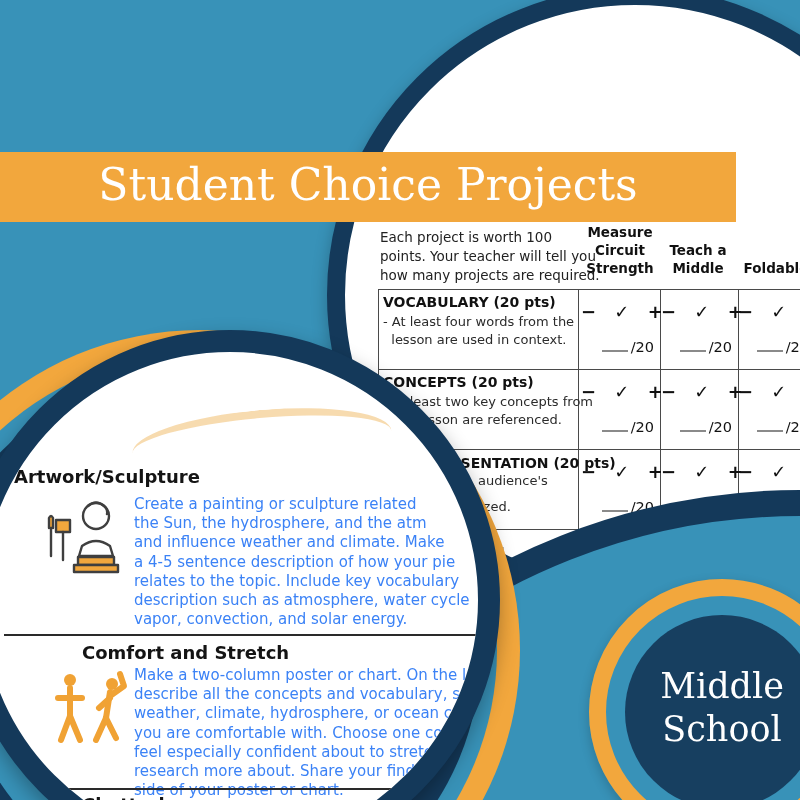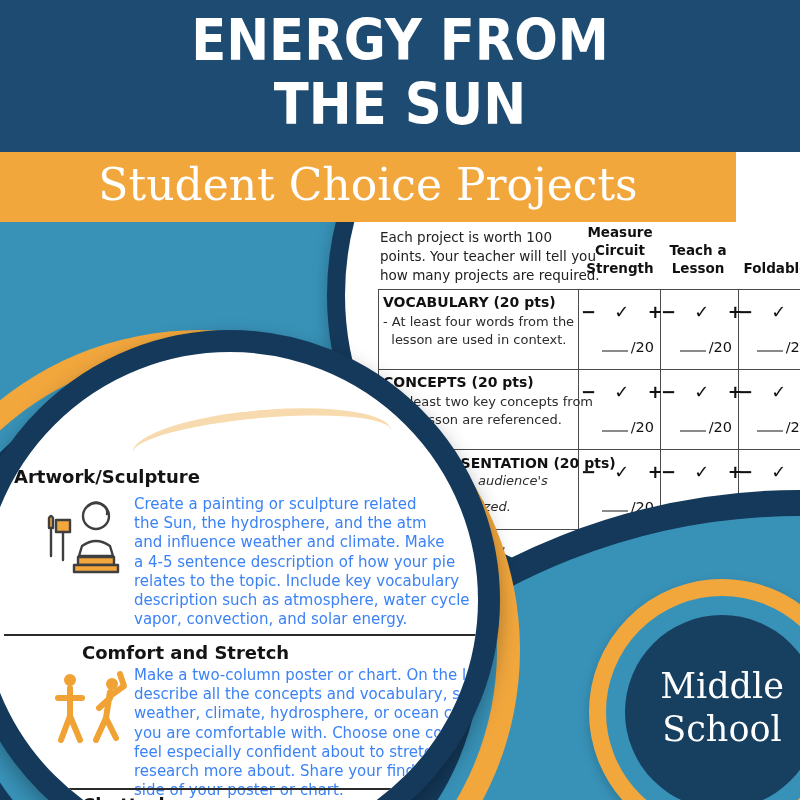--- a/index.html
+++ b/index.html
@@ -21,21 +21,21 @@
   .rubric-circle{left:327px;top:-13px;width:616px;height:616px;background:#fff;border:18px solid #14395a;overflow:hidden;box-shadow:0 6px 16px rgba(0,0,0,.25);}
   .rubric-sheet{position:absolute;left:18px;top:18px;width:580px;height:580px;color:#1a1a1a;}
   .rub-intro{position:absolute;left:17px;top:205px;font-size:13.5px;line-height:19px;white-space:pre;color:#222;}
   .rub-head{position:absolute;font-weight:bold;font-size:13.5px;line-height:18px;text-align:center;white-space:pre;color:#111;}
   .gridline{position:absolute;background:#4a4a4a;}
   .row-title{font-weight:bold;font-size:14px;color:#111;white-space:pre;}
   .row-desc{font-size:13px;line-height:17.5px;color:#2b2b2b;white-space:pre;}
   .cell-sym{position:absolute;font-size:18px;font-weight:bold;letter-spacing:6px;color:#111;white-space:pre;}
   .cell-blank{position:absolute;font-size:14.5px;color:#111;white-space:nowrap;}
   .blankline{display:inline-block;width:26px;height:12px;border-bottom:2px solid #8a8a8a;margin-right:3px;}
-  .frag{position:absolute;font-size:13px;color:#2b2b2b;white-space:pre;font-style:italic;}
+  .frag{position:absolute;font-size:13px;color:#2b2b2b;white-space:pre;}
 
   
   .doc-circle{left:-40px;top:330px;width:540px;height:540px;background:#fff;border:22px solid #14395a;overflow:hidden;box-shadow:0 8px 20px rgba(0,0,0,.3);}
   .doc-sheet{position:absolute;left:22px;top:22px;width:496px;height:496px;color:#3c3c3c;}
   .streak{position:absolute;left:150px;top:58px;width:260px;height:64px;border-radius:50%;border-top:8px solid #f6d5a2;opacity:.85;transform:rotate(-5deg);}
   .sec-title{position:absolute;font-size:18px;font-weight:bold;color:#141414;white-space:pre;}
   .sec-para{position:absolute;font-size:15px;line-height:19.2px;white-space:pre;color:#3b82f6;}
   .doc-hr{position:absolute;left:0;width:496px;height:2px;background:#2a2a2a;}
   .sec-icon{position:absolute;}
 
@@ -68,21 +68,21 @@
 
   <div class="abs circ rubric-circle">
     <div class="rubric-sheet">
       <div class="rub-intro">Each project is worth 100
 points. Your teacher will tell you
 how many projects are required.</div>
       <div class="rub-head" style="left:202px;top:200px;width:110px;">Measure
 Circuit
 Strength</div>
       <div class="rub-head" style="left:287px;top:218px;width:96px;">Teach a
-Lesson</div>
+Middle</div>
       <div class="rub-head" style="left:365px;top:236px;width:96px;">Foldable</div>
       <div id="rubric-grid">
           <div class="gridline" style="left: 15px; top: 266px; width: 1px; height: 320px;"></div>
           <div class="gridline" style="left: 215px; top: 266px; width: 1px; height: 320px;"></div>
           <div class="gridline" style="left: 297px; top: 266px; width: 1px; height: 320px;"></div>
           <div class="gridline" style="left: 375px; top: 266px; width: 1px; height: 320px;"></div>
           <div class="gridline" style="left: 15px; top: 266px; width: 437px; height: 1px;"></div>
           <div class="gridline" style="left: 15px; top: 346px; width: 437px; height: 1px;"></div>
           <div class="gridline" style="left: 15px; top: 426px; width: 437px; height: 1px;"></div>
           <div class="gridline" style="left: 15px; top: 506px; width: 437px; height: 1px;"></div>
@@ -188,23 +188,17 @@
     </div>
   </div>
 
   <div class="abs circ ms-ring"></div>
   <div class="abs circ ms-circle">
     <span class="line">Middle</span>
     <span class="line">School</span>
   </div>
 
 
-  <div class="abs header-band">
-    <div class="header-title">
-      <div>ENERGY FROM</div>
-      <div>THE SUN</div>
-    </div>
-  </div>
   <div class="abs subtitle-band">
     <div class="t">Student Choice Projects</div>
   </div>
 
 </div>
 
 </body></html>

